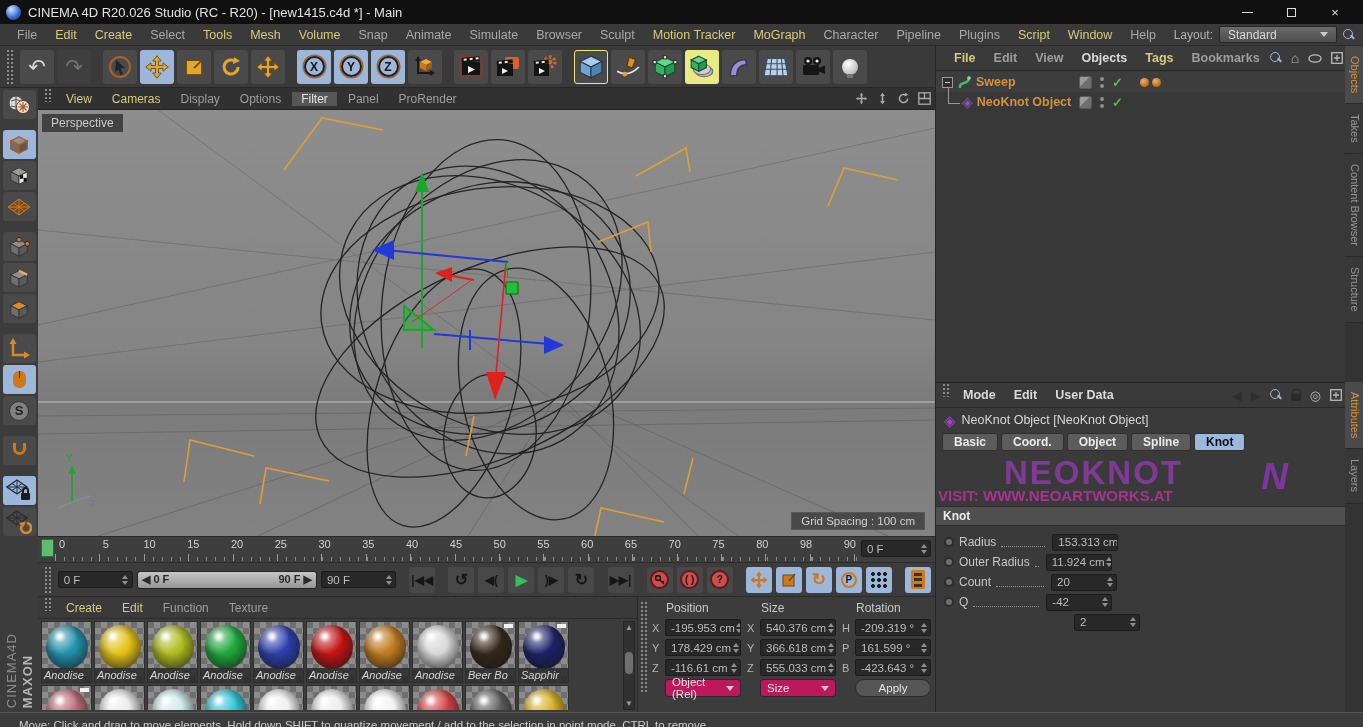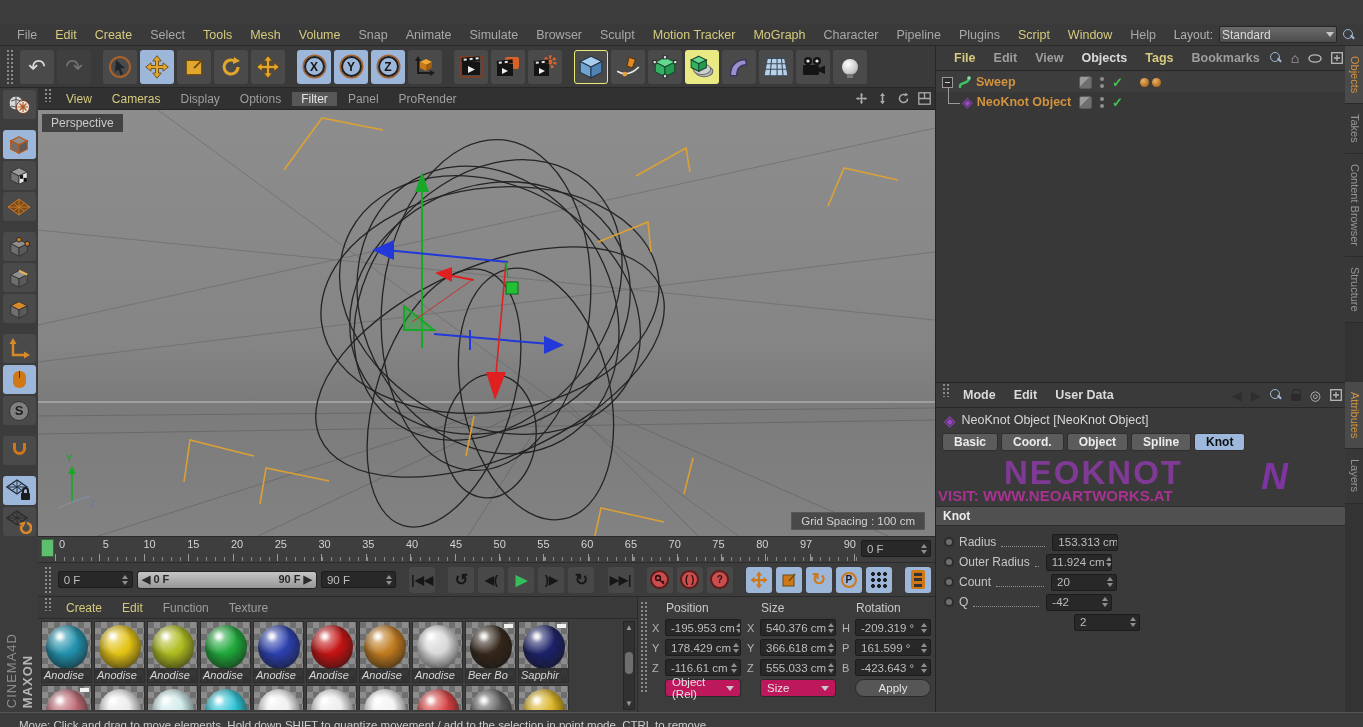--- a/index.html
+++ b/index.html
@@ -19,21 +19,21 @@
   .winbtn .minglyph { width:11px; height:1px; background:#dcdcdc; display:block;}
   .winbtn .maxglyph { width:9px; height:9px; border:1px solid #dcdcdc; display:block;}
   
   .menubar { position:absolute; left:0; top:24px; width:1363px; height:22px;
     background:#3a3a3a; border-bottom:1px solid #2a2a2a; display:flex; align-items:center; padding:0 8px;}
   .menubar .mi { padding:0 9px; color:#a8a8a8; font-size:12.5px; }
   .menubar .mi.gold { color:#d6ca7e; }
   .layoutbox { margin-left:auto; display:flex; align-items:center; gap:6px;}
   .layoutlbl { color:#b0b0b0; }
   .dropdown { background:linear-gradient(#6a6a6a,#4d4d4d); border:1px solid #262626; border-radius:2px;
-    color:#dadada; height:17px; display:flex; align-items:center; justify-content:space-between; padding:0 2px; }
+    color:#dadada; height:17px; display:flex; align-items:center; justify-content:space-between; padding:0 8px; }
   .layoutdd { width:118px; }
   .caret { width:0; height:0; border-left:4px solid transparent; border-right:4px solid transparent; border-top:5px solid #c9c9c9; }
   .mag { width:12px; height:12px; position:relative; flex:0 0 auto;}
   .mag::before { content:""; position:absolute; left:0; top:0; width:8px; height:8px; border:1.6px solid #9fb6d4; border-radius:50%;}
   .mag::after { content:""; position:absolute; left:7px; top:7px; width:5px; height:1.7px; background:#9fb6d4; transform:rotate(45deg);}
   
   .toolbar { position:absolute; left:0; top:46px; width:935px; height:42px; background:#3a3a3a;
     border-bottom:1px solid #272727; display:flex; align-items:center; gap:3px; padding:0 4px;}
   .grip { align-self:stretch; width:9px; margin:3px 2px;
     background:radial-gradient(circle,#8b8b8b 1px,transparent 1.4px); background-size:4px 4px;}
@@ -202,20 +202,33 @@
   .pring { width:16px; height:16px; border-radius:50%; border:2px solid #d07818; display:grid; place-items:center;
     color:#1a1a1a; font-weight:bold; font-size:10px;}
   .bulb { width:16px; height:16px; border-radius:50%; background:radial-gradient(circle at 38% 32%,#fff,#c9c9c9 60%,#8f8f8f); position:relative;}
   .bulb::after { content:""; position:absolute; left:5px; bottom:-3px; width:6px; height:4px; background:#777;}
 </style>
 </head>
 <body>
 
 <div id="app">
 
+  <div class="titlebar">
+    <span class="appicon"></span>
+    <span>CINEMA 4D R20.026 Studio (RC - R20) - [new1415.c4d *] - Main</span>
+    <span class="wincontrols">
+      <span class="winbtn">
+          <i class="minglyph"></i>
+        </span>
+      <span class="winbtn">
+          <i class="maxglyph"></i>
+        </span>
+      <span class="winbtn">×</span>
+    </span>
+  </div>
 
   <div class="menubar">
     <span class="mi">File</span>
     <span class="mi gold">Edit</span>
     <span class="mi gold">Create</span>
     <span class="mi">Select</span>
     <span class="mi gold">Tools</span>
     <span class="mi gold">Mesh</span>
     <span class="mi gold">Volume</span>
     <span class="mi">Snap</span>
@@ -606,21 +619,21 @@
         <span>35</span>
         <span>40</span>
       <span>45</span>
         <span>50</span>
         <span>55</span>
       <span>60</span>
         <span>65</span>
         <span>70</span>
       <span>75</span>
         <span>80</span>
-        <span>97</span>
+        <span>98</span>
       <span>90</span>
     </div>
     <div class="rticks"></div>
     <span class="field curframe">
       <span>0 F</span>
       <span class="stepper">
           <i class="up"></i>
           <i class="dn"></i>
         </span>
     </span>

